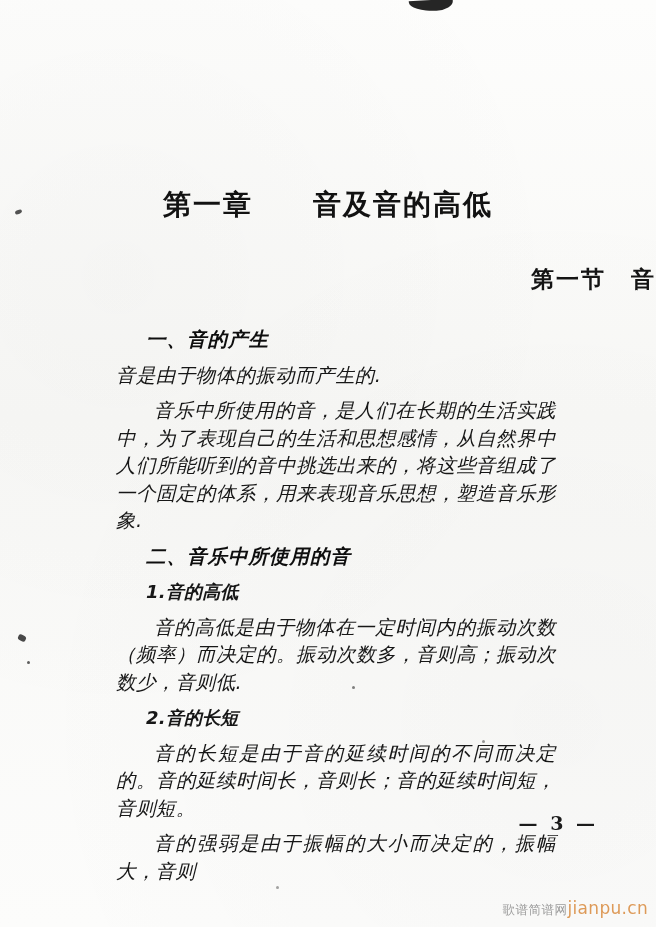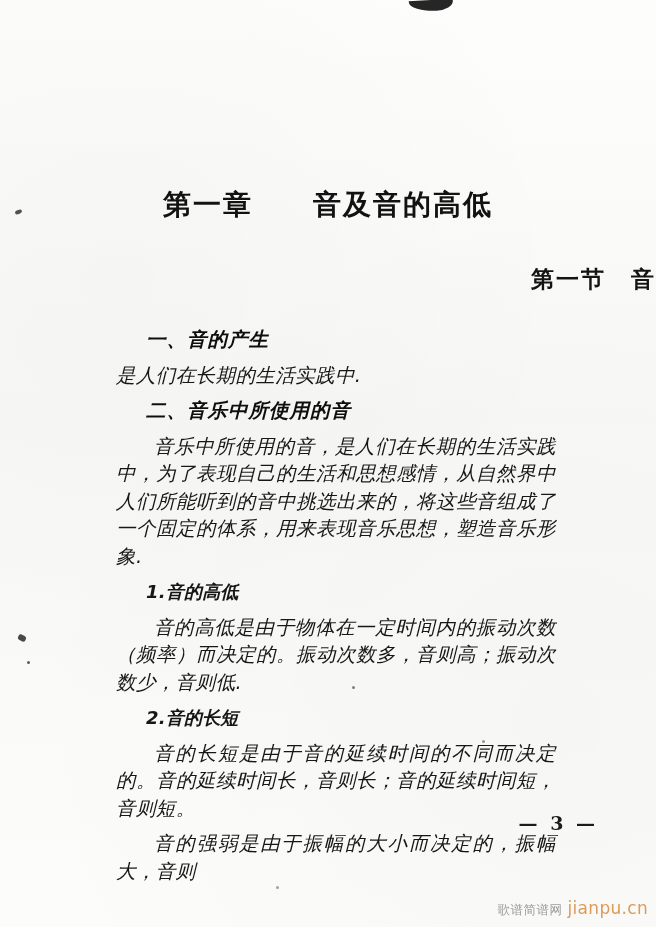--- a/index.html
+++ b/index.html
@@ -169,21 +169,20 @@
     white-space: pre;
   }
 
   
   #watermark {
     position: absolute;
     right: 8px;
     bottom: 8px;
     display: flex;
     align-items: baseline;
-    gap: 5px;
     opacity: .85;
   }
   #watermark-site-name {
     font-size: 12.5px;
     color: #8c8c8c;
     letter-spacing: .5px;
   }
   #watermark-domain {
     font-size: 17px;
     color: #d98a3d;
@@ -206,25 +205,25 @@
   <div class="artifact" id="artifact-dot-4"></div>
 
   <div id="chapter-title">第一章　　音及音的高低</div>
 
   <div id="section-title">第一节　音</div>
 
   <div id="body-text">
 
     <p class="para subhead">一、音的产生</p>
 
-    <p class="para noindent">是人们在长期的生活实践中.</p>
+    <p class="para noindent">音是由于物体的振动而产生的.</p>
+
+    <p class="para flow">音乐中所使用的音，是人们在长期的生活实践中，为了表现自己的生活和思想感情，从自然界中人们所能听到的音中挑选出来的，将这些音组成了一个固定的体系，用来表现音乐思想，塑造音乐形象.</p>
 
     <p class="para subhead">二、音乐中所使用的音</p>
-
-    <p class="para flow">音乐中所使用的音，是人们在长期的生活实践中，为了表现自己的生活和思想感情，从自然界中人们所能听到的音中挑选出来的，将这些音组成了一个固定的体系，用来表现音乐思想，塑造音乐形象.</p>
 
 
 
     <p class="para numbered">1.音的高低</p>
 
     <p class="para flow">音的高低是由于物体在一定时间内的振动次数（频率）而决定的。振动次数多，音则高；振动次数少，音则低.</p>
 
     <p class="para numbered">2.音的长短</p>
 
     <p class="para flow">音的长短是由于音的延续时间的不同而决定的。音的延续时间长，音则长；音的延续时间短，音则短。</p>

